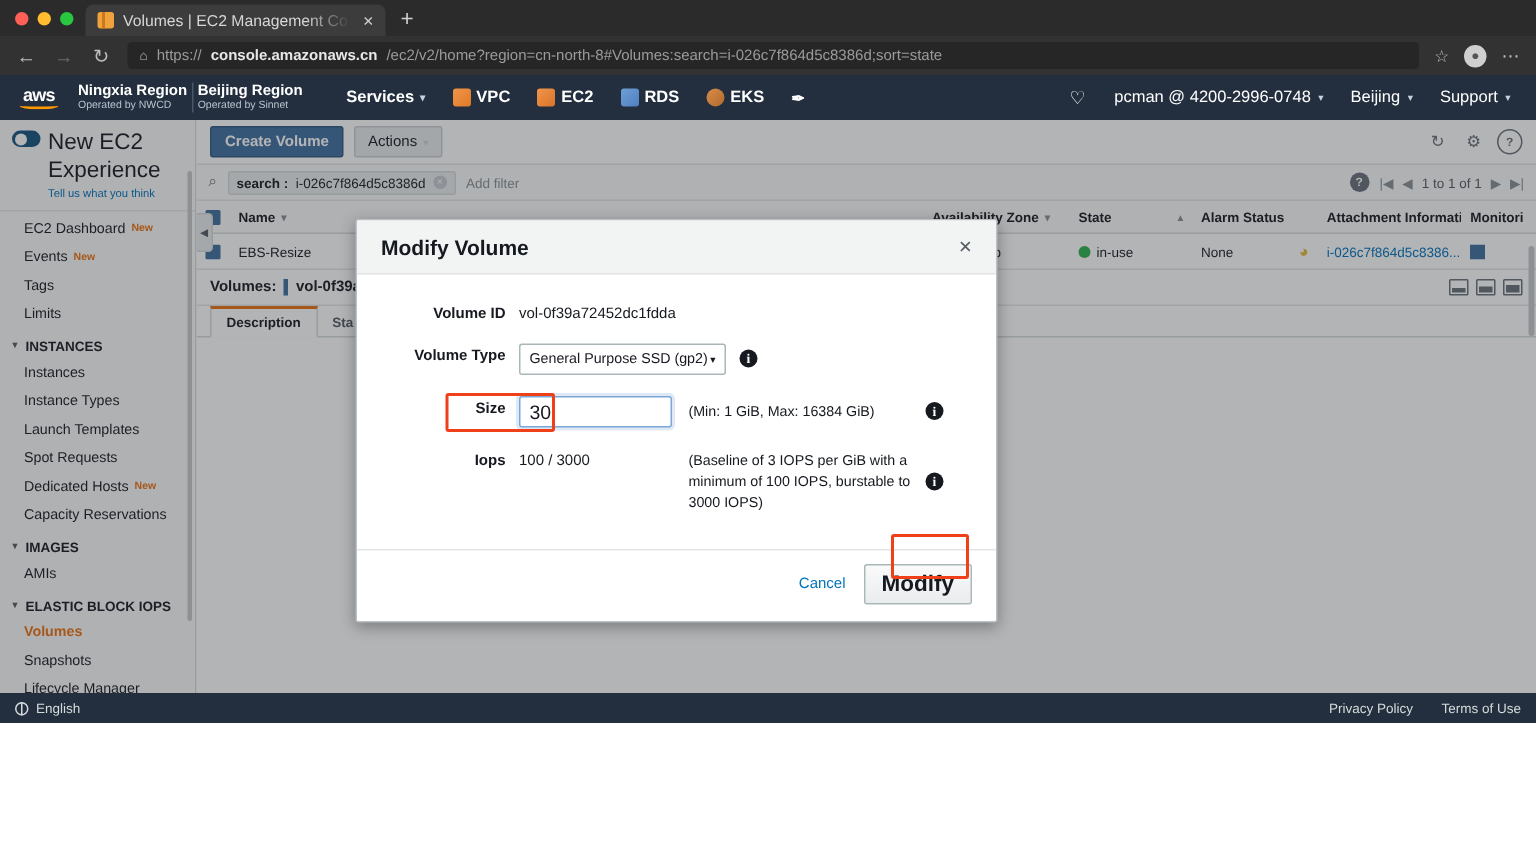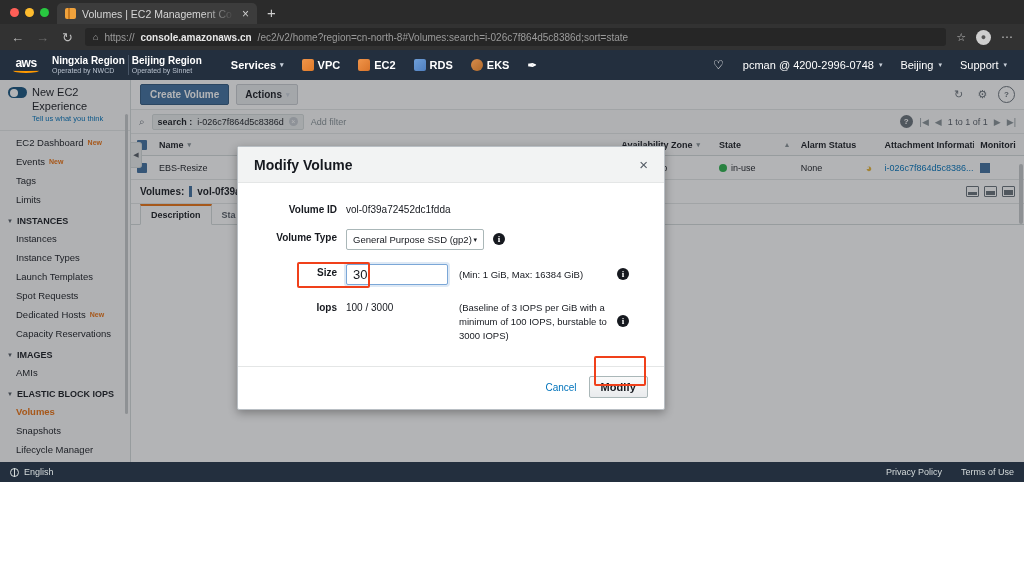--- a/index.html
+++ b/index.html
@@ -81,21 +81,21 @@
 
   
   .sidebar {
     width: 131px; flex: none; background: #fafafa; border-right: 1px solid #d5dbdb;
     position: relative; overflow: hidden;
   }
   .exp-toggle { padding: 6px 8px 4px 8px; display: flex; align-items: flex-start; gap: 5px; }
   .switch { width: 19px; height: 11px; border-radius: 6px; background: #16537e; position: relative; flex: none; margin-top: 1px; }
   .switch::after { content:""; position:absolute; left:1.5px; top:1.5px; width:8px; height:8px; border-radius:50%; background:#fff; }
   .exp-text { line-height: 1.25; }
-  .exp-title { font-size: 11px; color: #16191f; }
+  .exp-title { font-size: 15px; color: #16191f; }
   .exp-sub { font-size: 7.5px; color: #0073bb; }
   .side-sep { height: 1px; background: #e4e6e6; margin: 3px 0 2px 0; }
   .side-item { font-size: 9.5px; color: #16191f; padding: 4px 6px 4px 16px; display: flex; align-items: center; gap: 4px; white-space: nowrap; }
   .side-item.active { color: #ec7211; font-weight: bold; }
   .side-head { font-size: 9px; font-weight: bold; color: #16191f; padding: 7px 6px 3px 7px; display: flex; align-items: center; gap: 4px; }
   .tri { font-size: 6px; color: #545b64; }
   .badge-new { font-size: 7px; color: #ec7211; font-weight: bold; }
   .side-scroll { position: absolute; right: 2px; top: 34px; width: 3px; height: 300px; background: #c6c9cb; border-radius: 2px; }
 
   
@@ -107,21 +107,21 @@
   }
 
   
   .main { flex: 1; position: relative; background: #fff; overflow: hidden; }
   .toolbar { height: 29px; display: flex; align-items: center; gap: 7px; padding: 0 9px; background: #fff; }
   .btn-primary {
     background: #3f6f9f; color: #fff; font-size: 10px; font-weight: bold;
     padding: 4px 9px; border-radius: 2px; border: 1px solid #31587f;
   }
   .btn-default {
-    background: #e9ebed; color: #16191f; font-size: 10px; font-weight: bold;
+    background: #e9ebed; color: #16191f; font-size: 10px; font-weight: normal;
     padding: 4px 8px; border-radius: 2px; border: 1px solid #c9cdd2;
     display: flex; align-items: center; gap: 4px;
   }
   .toolbar-spacer { flex: 1; }
   .tb-icon { width: 17px; height: 17px; color: #687078; font-size: 11px; display: flex; align-items: center; justify-content: center; }
   .tb-icon.circle { border: 1.3px solid #687078; border-radius: 50%; font-size: 8px; font-weight: bold; }
 
   .filterbar {
     height: 25px; background: #fafafa; border-top: 1px solid #e4e6e6; border-bottom: 1px solid #e4e6e6;
     display: flex; align-items: center; padding: 0 8px; gap: 7px;
@@ -206,21 +206,21 @@
   .sizebox {
     width: 102px; height: 21px; border: 1px solid #7ba7d7; border-radius: 2px;
     background: #fff; font-size: 13px; color: #16191f; display: flex; align-items: center;
     padding: 0 6px; box-shadow: 0 0 0 2px rgba(122,167,215,0.25);
   }
   .hint { font-size: 9.5px; color: #16191f; line-height: 1.45; }
   .modal-foot { border-top: 1px solid #e4e6e6; padding: 9px 16px 11px 16px; display: flex; align-items: center; justify-content: flex-end; gap: 12px; }
   .cancel-link { font-size: 10px; color: #0073bb; }
   .btn-modify {
     background: linear-gradient(#fafafa,#e9ebed); border: 1px solid #aab7b8; border-radius: 2px;
-    font-size: 11px; font-weight: bold; color: #16191f; padding: 4px 11px;
+    font-size: 15px; font-weight: bold; color: #16191f; padding: 4px 11px;
   }
   
   .anno { position: absolute; border: 2.5px solid #f0401a; border-radius: 2px; z-index: 7; pointer-events: none; }
 
   
   .aws-footer {
     height: 20px; background: #232f3e; display: flex; align-items: center;
     padding: 0 10px; color: #d5dbdb; font-size: 9px; gap: 5px;
   }
   .globe { width: 9px; height: 9px; border: 1px solid #d5dbdb; border-radius: 50%; position: relative; }

